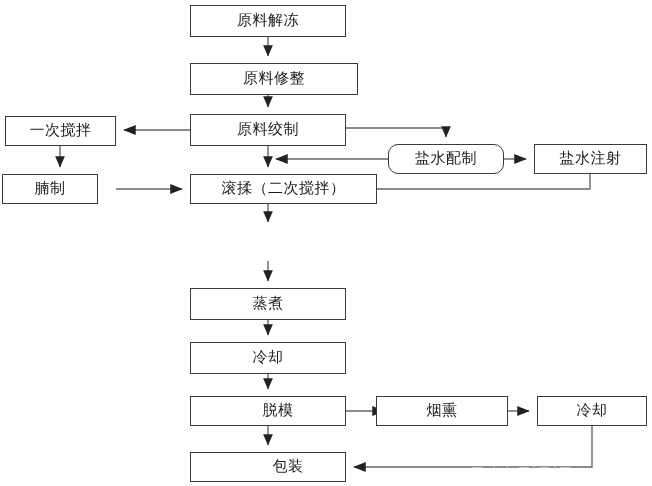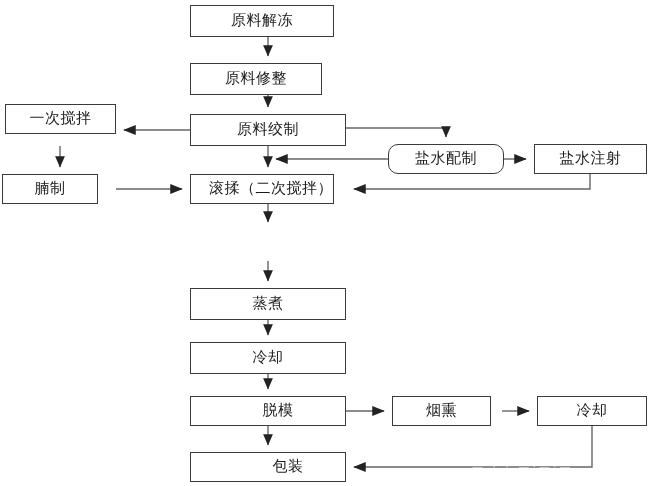--- a/index.html
+++ b/index.html
@@ -107,54 +107,54 @@
       <path d="M502,411 L529,411" marker-end="url(#ah-right)"></path>
 
       <path d="M268,426 L268,445" marker-end="url(#ah-down)"></path>
 
       <path d="M592,426 L592,467 L354,467" marker-end="url(#ah-left)"></path>
     </g>
   </svg>
 
   <div class="wm" style="left:472px; top:460px;">— · · —·—·—</div>
 
-  <div class="node" style="left:190px; top:5px; width:144px; height:32px;">
+  <div class="node" style="left:190px; top:5px; width:156px; height:32px;">
     <span class="lbl">原料解冻</span>
   </div>
-  <div class="node" style="left:190px; top:63px; width:132px; height:32px;">
+  <div class="node" style="left:190px; top:63px; width:168px; height:32px;">
     <span class="lbl">原料修整</span>
   </div>
   <div class="node" style="left:190px; top:114px; width:156px; height:32px;text-align:center;">
     <span class="lbl">原料绞制</span>
   </div>
-  <div class="node" style="left:5px; top:104px; width:111px; height:30px;">
+  <div class="node" style="left:5px; top:116px; width:111px; height:30px;">
     <span class="lbl">一次搅拌</span>
   </div>
   <div class="node" style="left:2px; top:174px; width:96px; height:30px;">
     <span class="lbl">腩制</span>
   </div>
   <div class="node" style="left:388px; top:144px; width:116px; height:30px;border-radius:10px;">
     <span class="lbl">盐水配制</span>
   </div>
   <div class="node" style="left:534px; top:144px; width:113px; height:30px;">
     <span class="lbl">盐水注射</span>
   </div>
-  <div class="node" style="left:190px; top:174px; width:144px; height:30px;justify-content:flex-end;">
+  <div class="node" style="left:190px; top:174px; width:187px; height:30px;">
     <span class="lbl">滚揉（二次搅拌）</span>
   </div>
   <div class="node" style="left:190px; top:288px; width:156px; height:32px;">
     <span class="lbl">蒸煮</span>
   </div>
   <div class="node" style="left:190px; top:342px; width:156px; height:32px;">
     <span class="lbl">冷却</span>
   </div>
   <div class="node" style="left:190px; top:396px; width:156px; height:30px;padding-left:20px;">
     <span class="lbl">脱模</span>
   </div>
-  <div class="node" style="left:392px; top:396px; width:99px; height:30px;">
+  <div class="node" style="left:376px; top:396px; width:132px; height:30px;">
     <span class="lbl">烟熏</span>
   </div>
   <div class="node" style="left:537px; top:396px; width:110px; height:30px;">
     <span class="lbl">冷却</span>
   </div>
   <div class="node" style="left:190px; top:452px; width:156px; height:30px;padding-left:40px;">
     <span class="lbl">包装</span>
   </div>
 
 </div>

